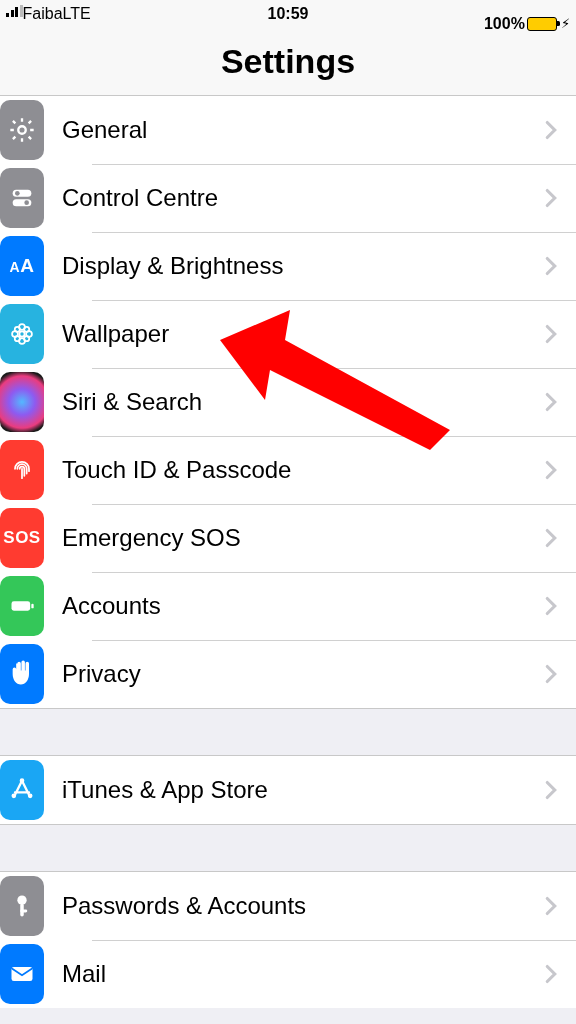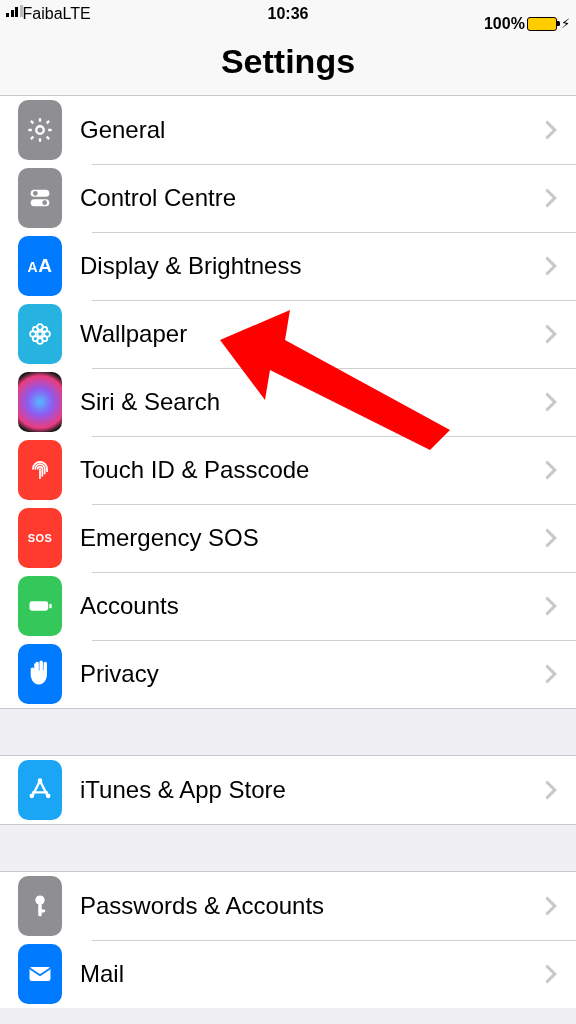--- a/index.html
+++ b/index.html
@@ -42,21 +42,21 @@
       align-items: center;
       justify-content: center;
       background: #f8f8f8;
       border-bottom: 1px solid #c8c8c8;
     }
     .navbar-title { font-size: 34px; font-weight: 700; }
     .list { background: #fff; }
     .section-gap { height: 48px; background: #efeff4; border-top: 1px solid #c8c8c8; border-bottom: 1px solid #c8c8c8; }
     .row {
       display: flex; align-items: center; height: 68px;
-      padding-left: 18px; background: #fff; position: relative;
+      background: #fff; position: relative;
     }
     .row + .row::before,
     .section-gap + .list .row:first-child::before { content: none; }
     .row .sep {
       position: absolute; left: 92px; right: 0; top: 0; height: 1px; background: #d0d0d0;
     }
     .list .row:first-child .sep { display: none; }
     .icon {
       width: 44px; height: 60px; border-radius: 10px; margin-right: 18px;
       display: flex; align-items: center; justify-content: center; flex: none;
@@ -73,21 +73,21 @@
     .ic-wallpaper { background: #27b3e0; }
     .ic-siri { background: #1a1a1a; background-image: radial-gradient(circle at 50% 50%, #53b8ff 0%, #8e5af0 35%, #ea3c7f 70%, #1a1a1a 85%); }
     .ic-touch { background: #ff3b30; }
     .ic-sos { background: #ff3b30; }
     .ic-battery { background: #34c759; }
     .ic-privacy { background: #007aff; }
     .ic-itunes { background: #1aa6f4; }
     .ic-passwords { background: #8e8e93; }
     .ic-mail { background: #007aff; }
     .icon svg { width: 28px; height: 28px; }
-    .ic-txt { color: #fff; font-weight: 700; font-size: 11px; letter-spacing: 0.5px; }
+    .ic-txt { color: #fff; font-weight: 700; font-size: 17px; letter-spacing: 0.5px; }
     .arrow-annotation {
       position: absolute;
       left: 210px;
       top: 300px;
       z-index: 50;
       pointer-events: none;
     }
   </style>
 </head>
 <body>
@@ -96,21 +96,21 @@
   <div class="statusbar-left">
     <span class="signal-bars">
       <span class="b1"></span>
         <span class="b2"></span>
         <span class="b3"></span>
         <span class="b4"></span>
     </span>
     <span class="carrier">Faiba</span>
     <span class="carrier">LTE</span>
   </div>
-  <div class="statusbar-center">10:36</div>
+  <div class="statusbar-center">10:59</div>
   <div class="statusbar-right">
     <span>100%</span>
     <span class="battery-pill"></span>
     <span class="bolt">⚡︎</span>
   </div>
 </div>
 
 <div class="navbar">
   <div class="navbar-title">Settings</div>
 </div>

